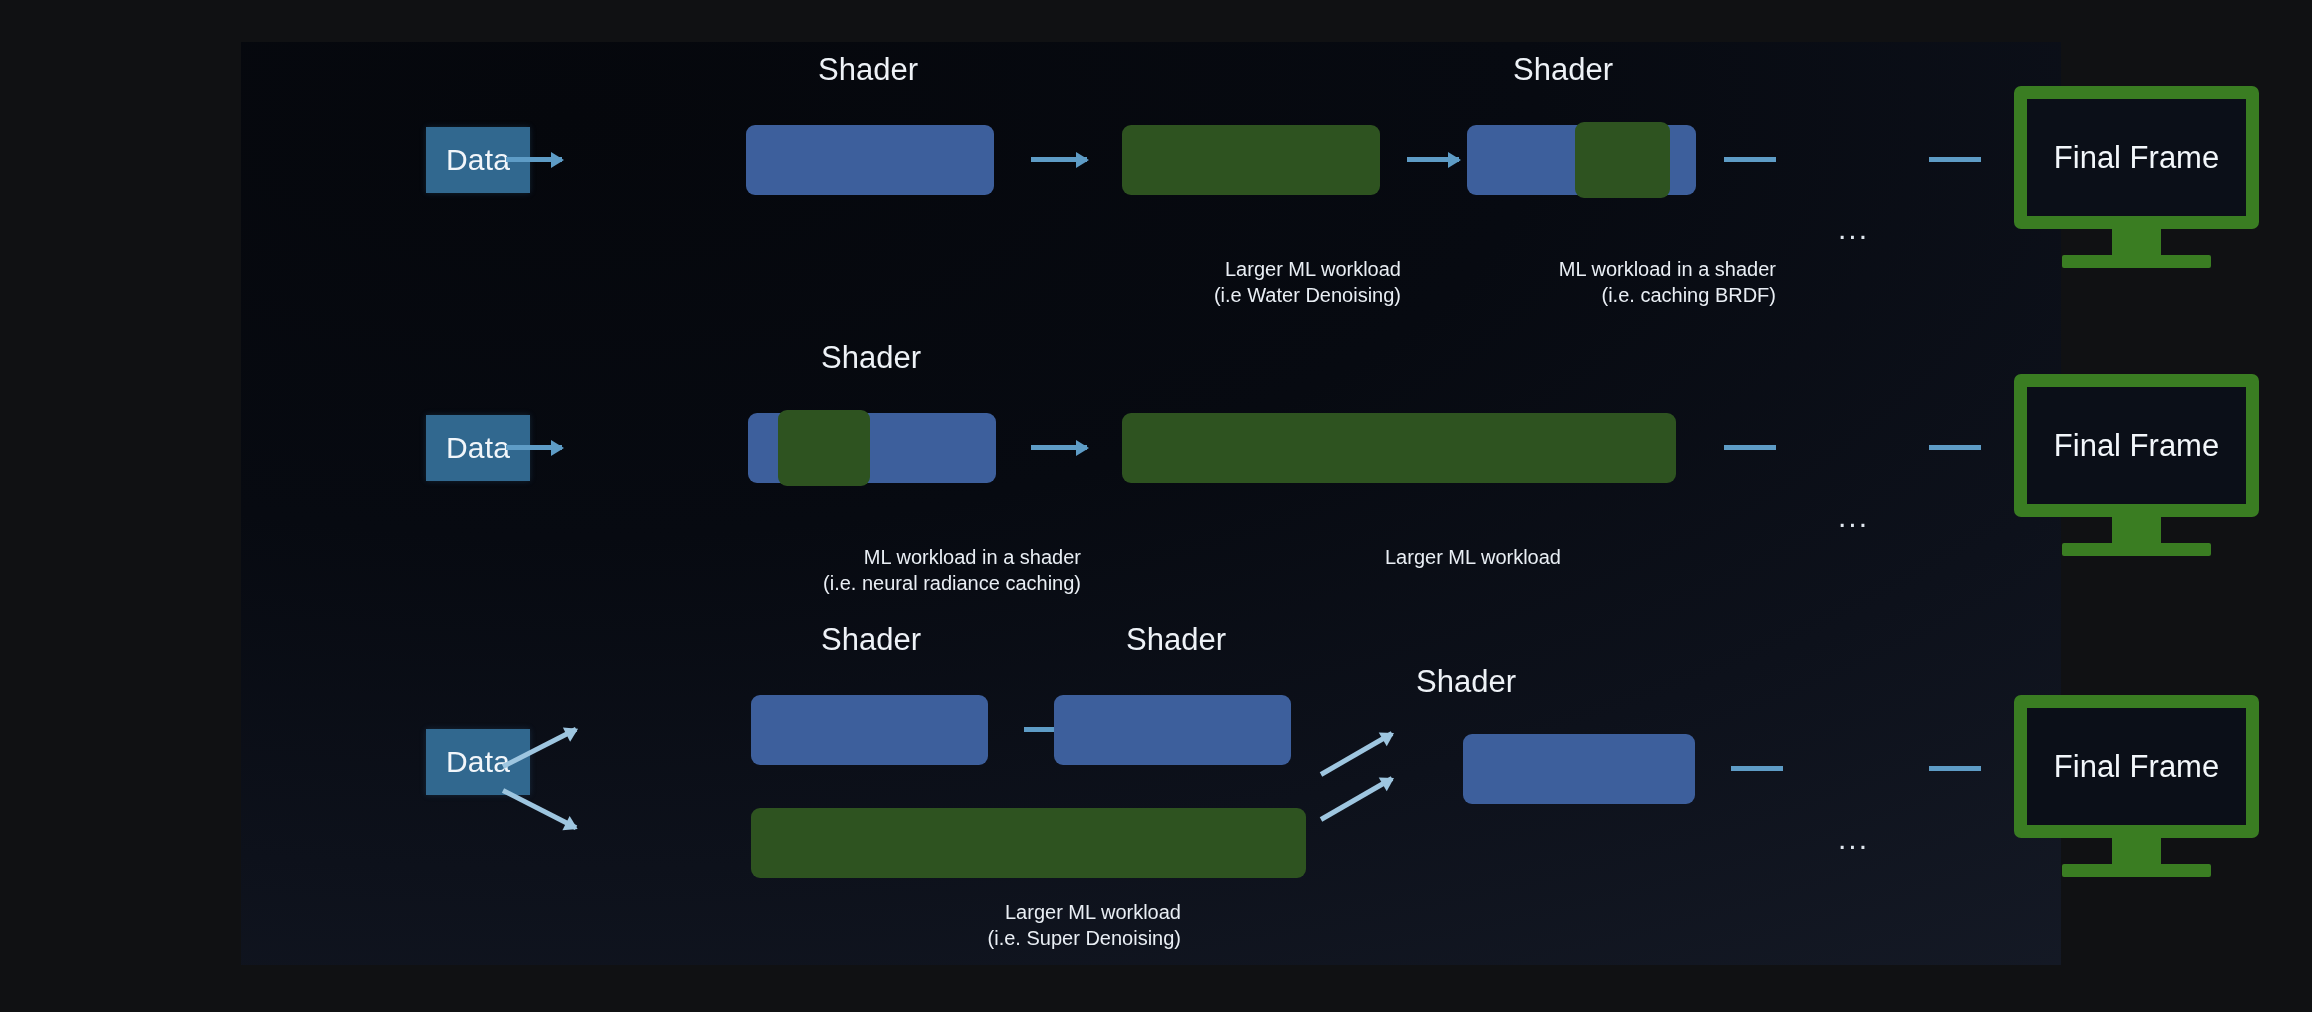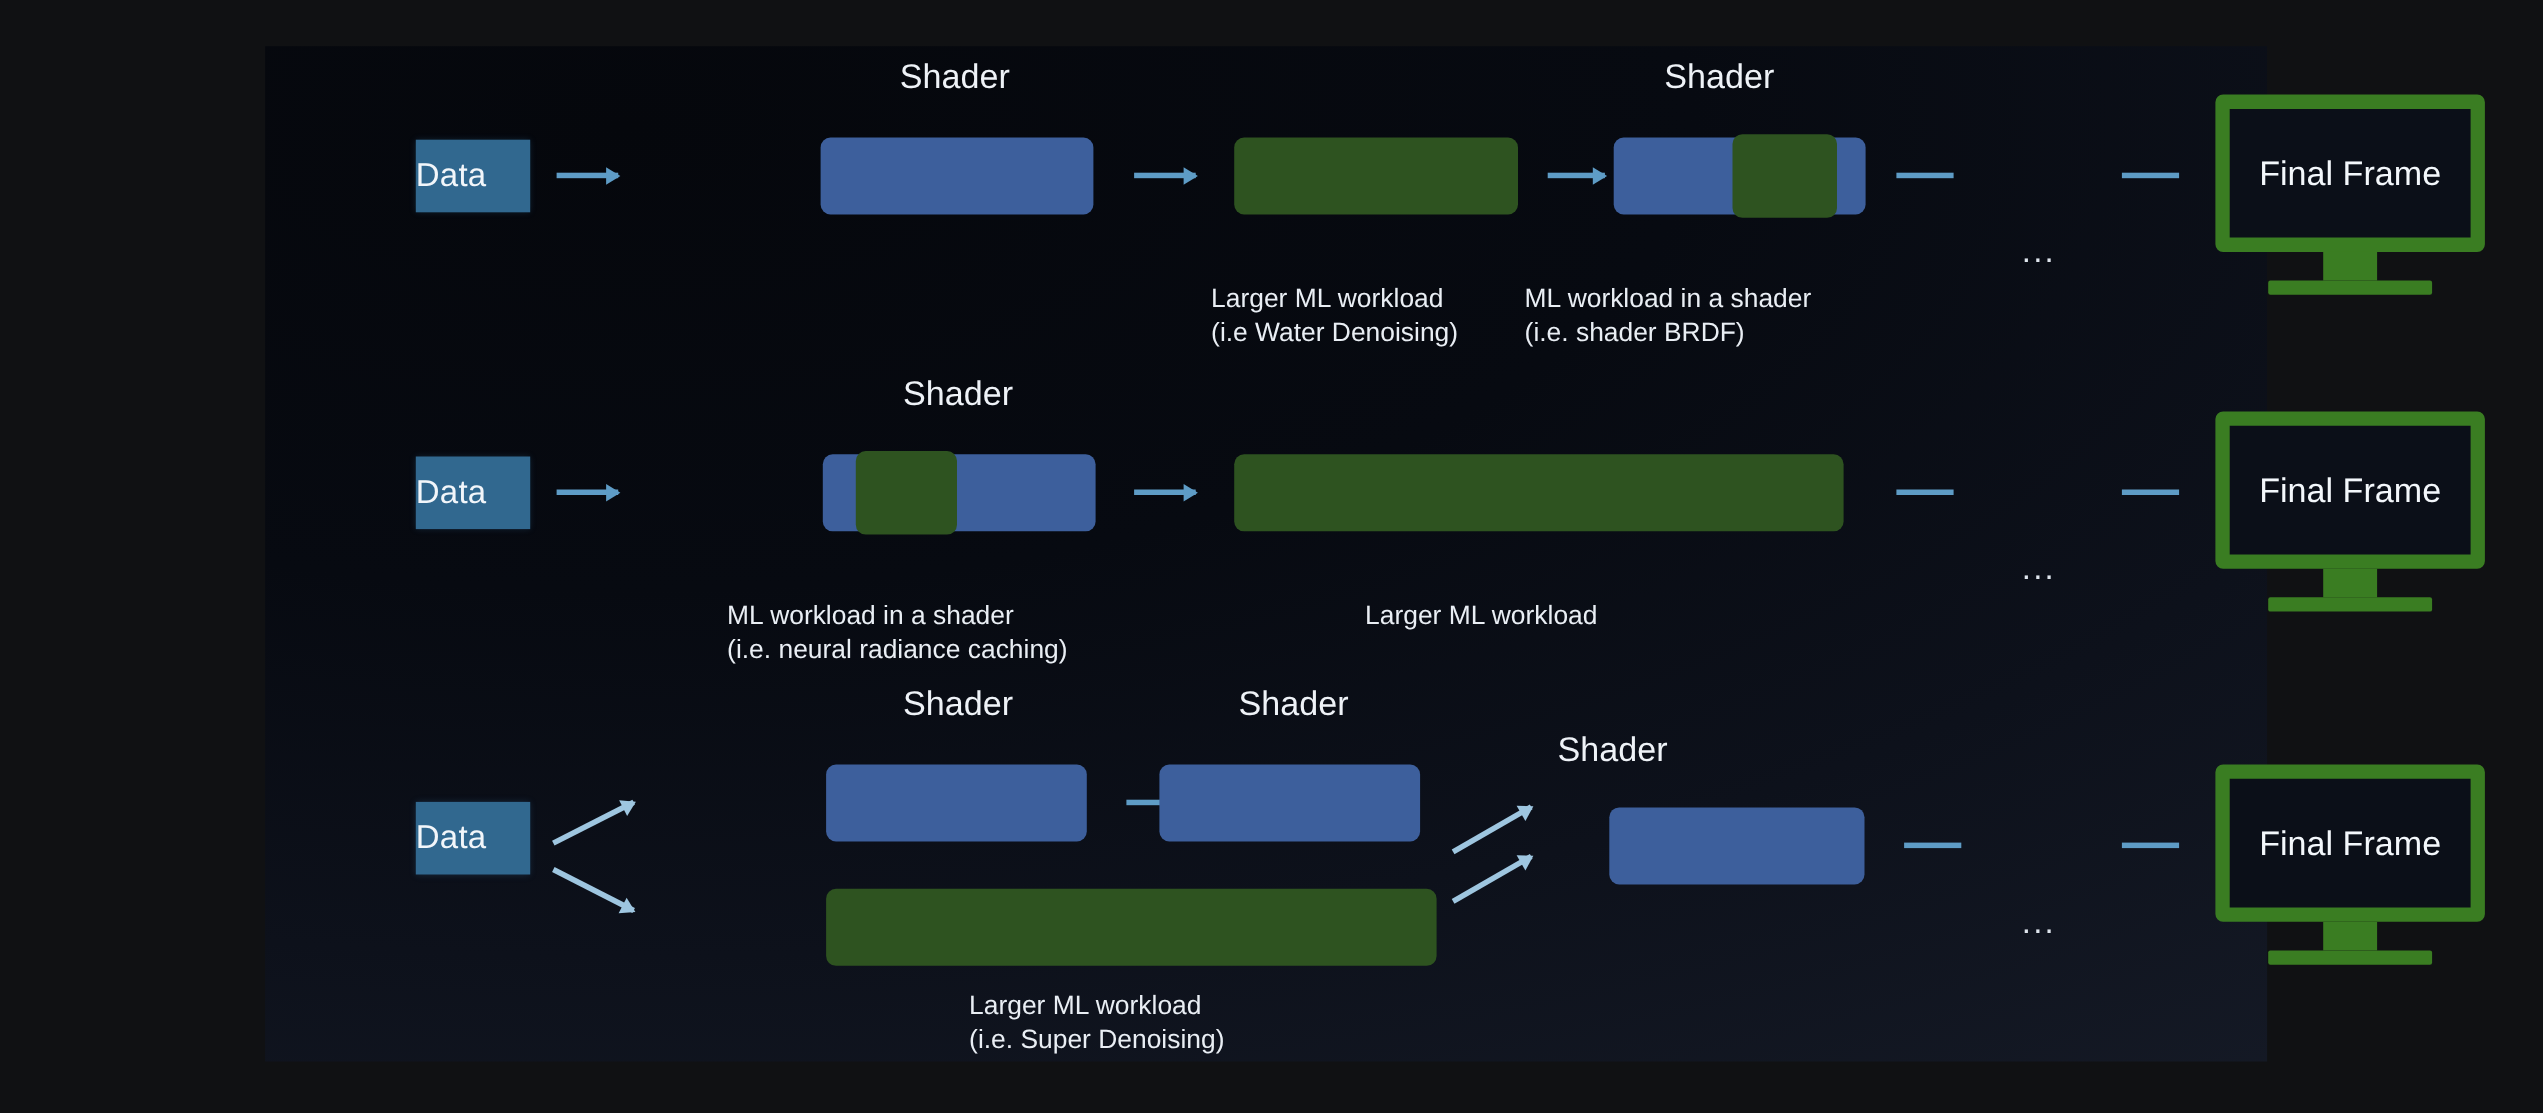--- a/index.html
+++ b/index.html
@@ -32,24 +32,26 @@
 
   
   .abs { position: absolute; }
 
   
   .data-box {
     position: absolute;
     background: #31688f;
     display: flex;
     align-items: center;
+    justify-content: center;
     color: #f2f6fa;
     font-size: 30px;
     letter-spacing: .2px;
     box-shadow: 0 0 6px rgba(60,120,170,.25);
+    margin-left: 48px;
   }
 
   
   .bar {
     position: absolute;
     border-radius: 9px;
   }
   .bar.blue  { background: #3d5f9c; }
   .bar.green { background: #2e5320; }
 
@@ -66,23 +68,23 @@
     color: #eef2f7;
     font-size: 31px;
     white-space: nowrap;
     text-align: center;
   }
 
   
   .caption {
     position: absolute;
     color: #e9eef4;
-    font-size: 24px;
+    font-size: 20px;
     line-height: 1.28;
-    text-align: left;
+    text-align: right;
     white-space: nowrap;
   }
   .caption .u { text-decoration: underline; text-decoration-color: #8fa2b8; }
 
   
   .arrow {
     position: absolute;
     height: 5px;
     background: #5e9cc6;
   }
@@ -192,21 +194,21 @@
       </div>
 
       <div class="arrow" style="left:1166px;top:115px;width:52px;"></div>
 
       <div class="shader-label" style="left:1142px;top:10px;width:360px;">Shader</div>
       <div class="bar blue" style="left:1226px;top:83px;width:229px;height:70px;">
         <div class="inset-green" style="left:108px;top:-3px;width:95px;height:76px;"></div>
       </div>
       <div class="caption" style="left:1145px;top:215px;width:390px;">
         <div>ML workload in a shader</div>
-        <div><span>(i.e. shader BRDF)</span></div>
+        <div><span>(i.e. caching BRDF)</span></div>
       </div>
 
       <div class="dash" style="left:1483px;top:115px;width:52px;"></div>
 
       <div class="ellipsis" style="left:1597px;top:172px;">...</div>
 
       <div class="dash" style="left:1688px;top:115px;width:52px;"></div>
 
       <div class="monitor" style="left:1773px;top:44px;width:245px;height:182px;">
         <div class="screen">

